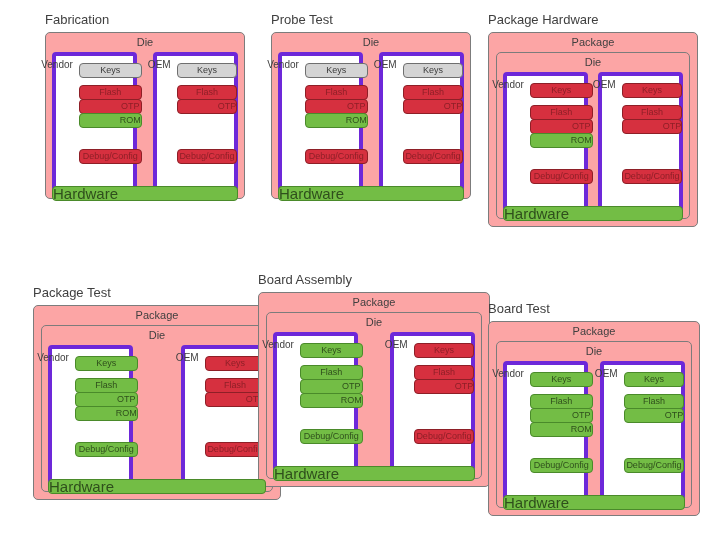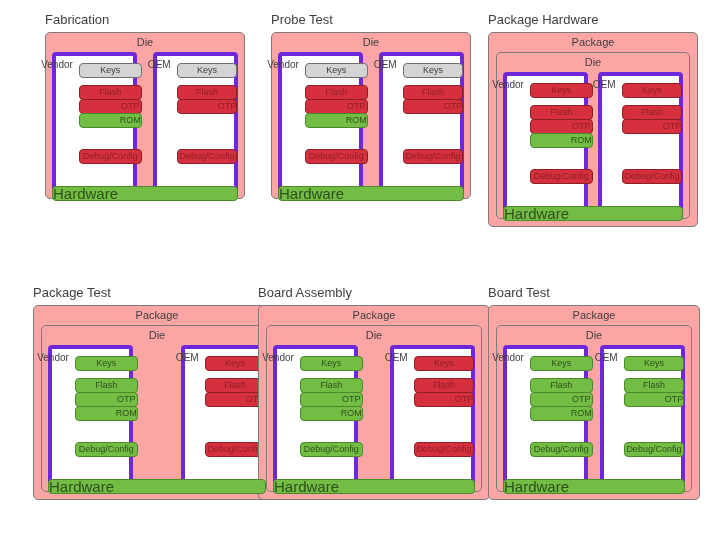--- a/index.html
+++ b/index.html
@@ -270,21 +270,21 @@
                 </div>
                 <div class="spacer"></div>
                 <div class="blk red bottom-blk">Debug/Config</div>
               </div>
             </div>
             <div class="hardware">Hardware</div>
           </div>
         </div>
       </div>
     </div>
-    <div class="panel" style="left: 258px; top: 285px; width: 232px;">
+    <div class="panel" style="left: 258px; top: 272px; width: 232px;">
       <div class="panel-title">Board Assembly</div>
       <div class="frame package-frame">
         <div class="frame-label">Package</div>
         <div class="frame die-frame" style="margin-top: 3px;">
           <div class="frame-label">Die</div>
           <div class="cols" style="height: 140px;">
             <div class="col">
               <div class="col-label">Vendor</div>
               <div class="col-body">
                 <div class="grp">
@@ -311,21 +311,21 @@
                 </div>
                 <div class="spacer"></div>
                 <div class="blk red bottom-blk">Debug/Config</div>
               </div>
             </div>
             <div class="hardware">Hardware</div>
           </div>
         </div>
       </div>
     </div>
-    <div class="panel" style="left: 488px; top: 285px; width: 212px;">
+    <div class="panel" style="left: 488px; top: 301px; width: 212px;">
       <div class="panel-title">Board Test</div>
       <div class="frame package-frame">
         <div class="frame-label">Package</div>
         <div class="frame die-frame" style="margin-top: 3px;">
           <div class="frame-label">Die</div>
           <div class="cols" style="height: 140px;">
             <div class="col">
               <div class="col-label">Vendor</div>
               <div class="col-body">
                 <div class="grp">

